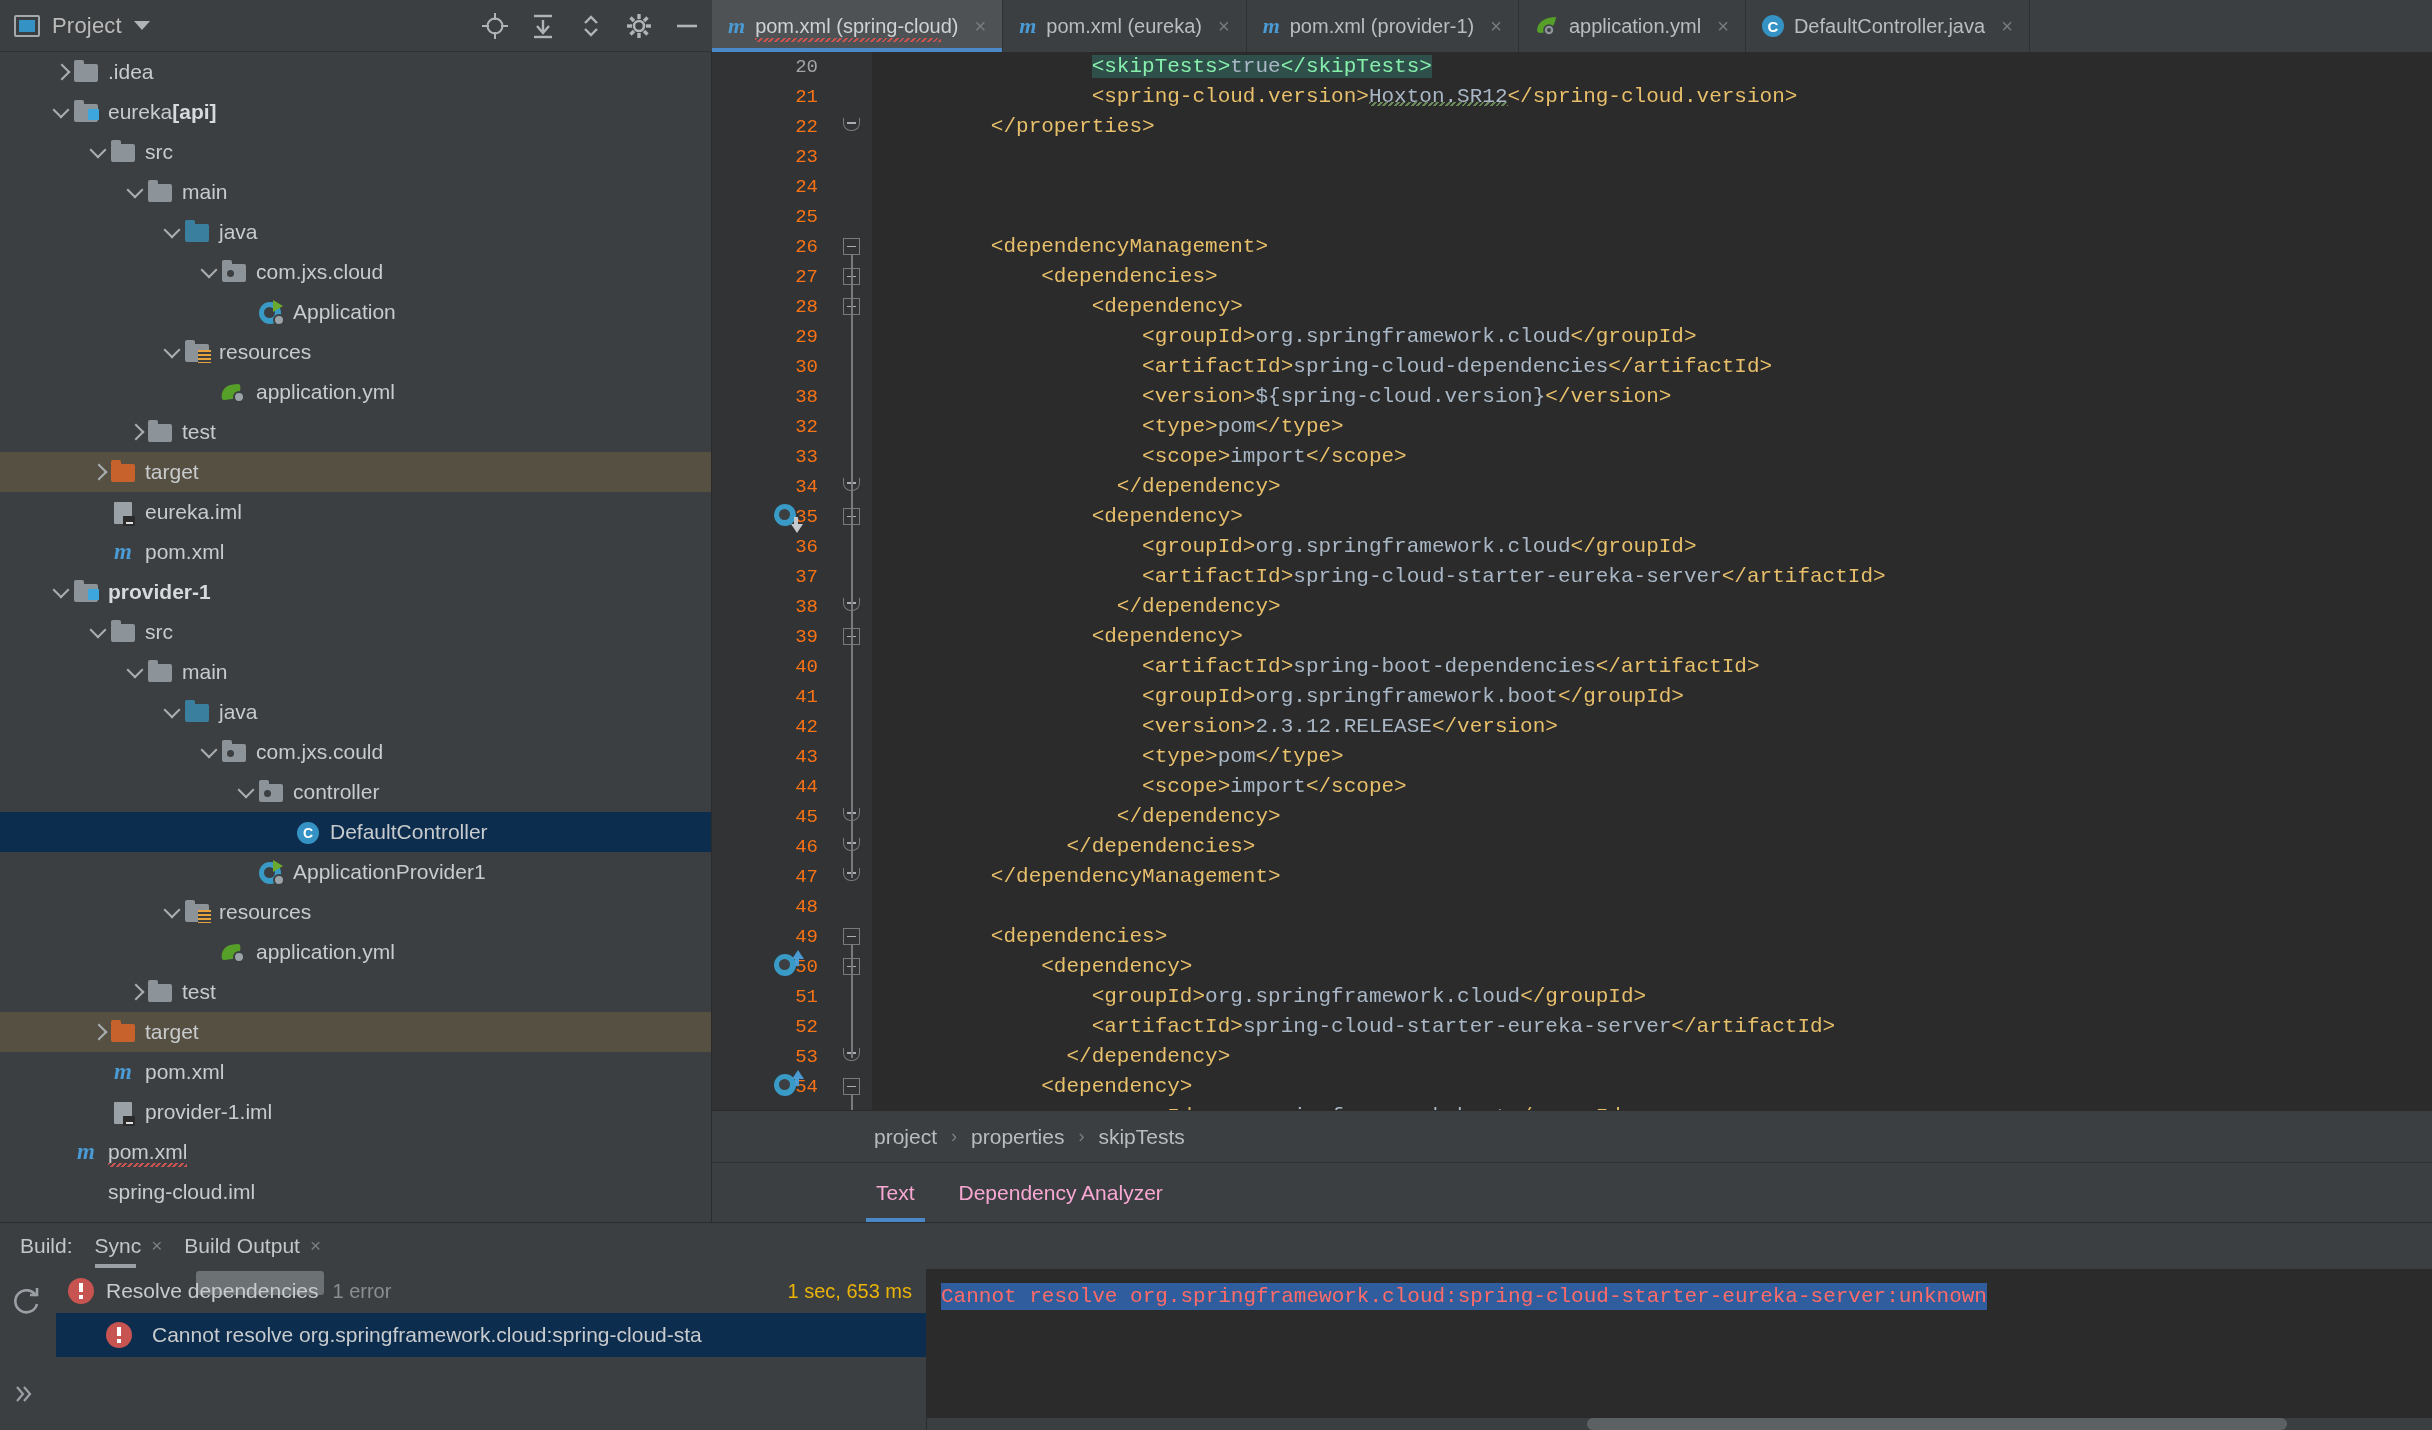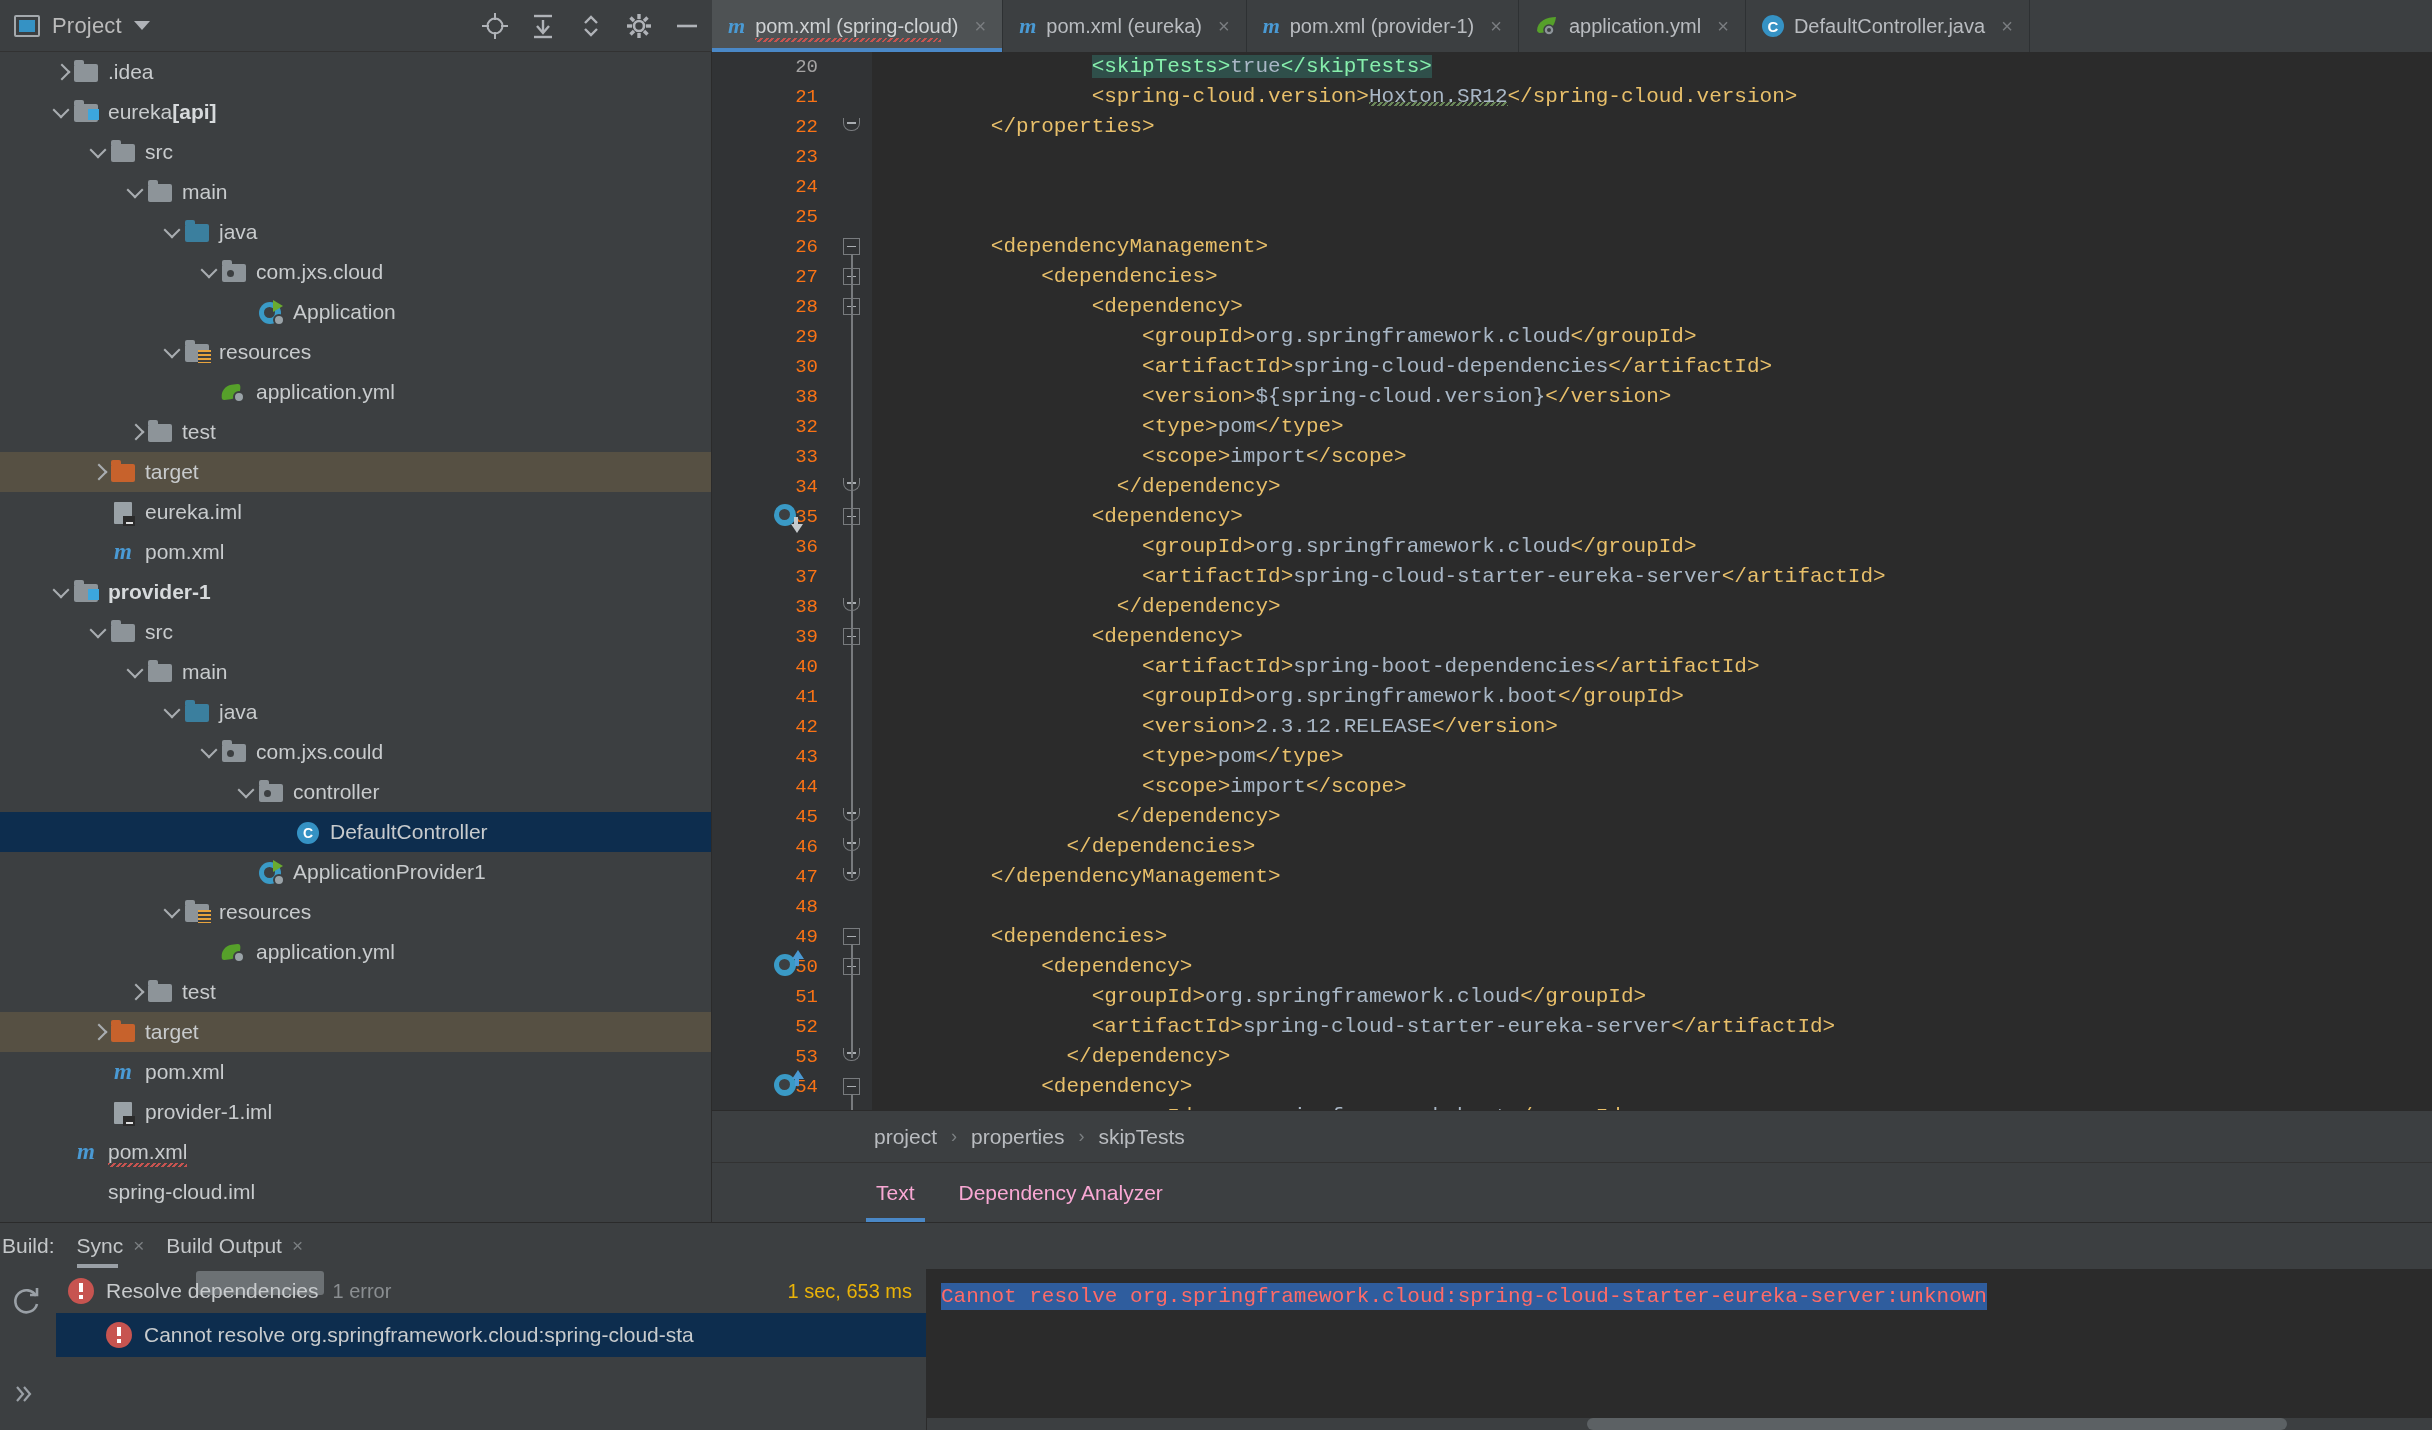--- a/index.html
+++ b/index.html
@@ -171,21 +171,21 @@
   .bc-sep { color: #7c8083; font-size: 18px; }
   .ed-tabs {
     height: 60px; flex: 0 0 60px; background: #3c3f41; display: flex; align-items: stretch;
     padding-left: 142px; border-top: 1px solid #323232;
   }
   .ed-tab { display:flex; align-items:center; padding: 0 22px; color:#f9a8d4; font-size: 21px; position: relative; }
   .ed-tab.active::after { content:""; position:absolute; left:12px; right:12px; bottom:0; height:4px; background:#4a88c7; }
 
   
   .build { flex: 0 0 208px; background: #3c3f41; display: flex; flex-direction: column; border-top: 1px solid #2b2b2b; position: relative; }
-  .build-header { height: 46px; display: flex; align-items: center; gap: 22px; padding-left: 2px; font-size: 21px; color: #c4c7c9; }
+  .build-header { height: 46px; display: flex; align-items: center; gap: 22px; padding-left: 20px; font-size: 21px; color: #c4c7c9; }
   .build-header .lbl { color: #c4c7c9; }
   .bh-tab { display: flex; align-items: center; gap: 10px; position: relative; }
   .bh-tab .x { color: #7b7f82; font-size: 19px; }
   .bh-tab.active::after { content:""; position:absolute; left:0; right:26px; bottom:-10px; height:4px; background:#9aa0a6; }
   .build-body { flex: 1; display: flex; min-height: 0; }
   .build-side { width: 56px; flex:0 0 56px; position: relative; }
   .refresh { position:absolute; left:10px; top:16px; width:32px; height:32px; }
   .chev2 { position:absolute; left:12px; bottom:24px; color:#9aa0a6; font-size:22px; }
   .build-tree { width: 870px; flex: 0 0 870px; position: relative; overflow: hidden; background:#3c3f41; }
   .btrow { height: 44px; display:flex; align-items:center; font-size: 21px; color:#c8cbcd; white-space:nowrap; padding-left: 12px; position:relative; }
@@ -678,21 +678,21 @@
         </span>
       </div>
       <div class="build-tree" id="btree">
         <span class="gray-bar" style="left:140px;top:2px;width:128px;height:24px;"></span>
       <div class="btrow" style="padding-left: 12px;">
             <span class="err-ico"></span>
             <span>Resolve dependencies</span>
             <span class="sub">1 error</span>
             <span class="time">1 sec, 653 ms</span>
           </div>
-          <div class="btrow selected" style="padding-left: 50px;">
+          <div class="btrow selected" style="padding-left: 50px; gap: 8px;">
             <span class="err-ico"></span>
             <span>Cannot resolve org.springframework.cloud:spring-cloud-sta</span>
           </div>
         </div>
       <div class="build-out">
         <div class="out-line">Cannot resolve org.springframework.cloud:spring-cloud-starter-eureka-server:unknown</div>
         <div class="hscroll">
             <i style="width:700px; left:660px;"></i>
           </div>
       </div>

